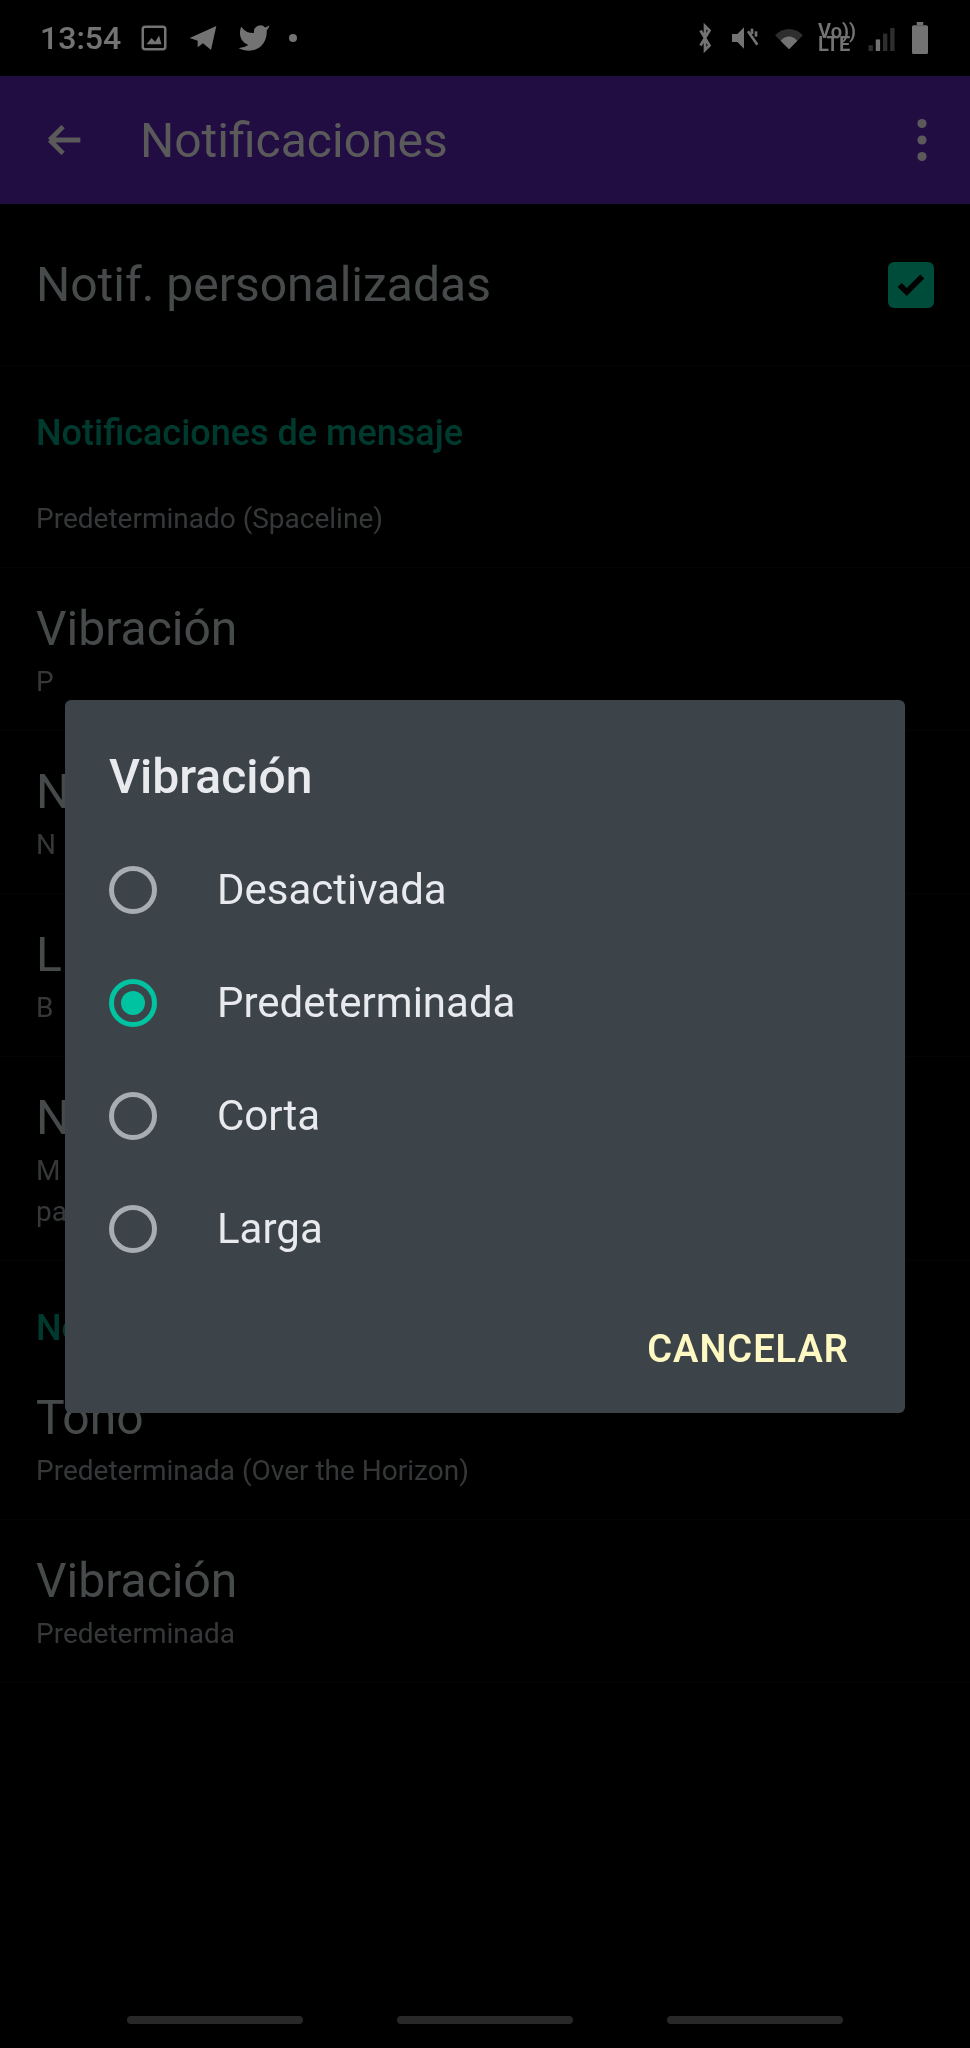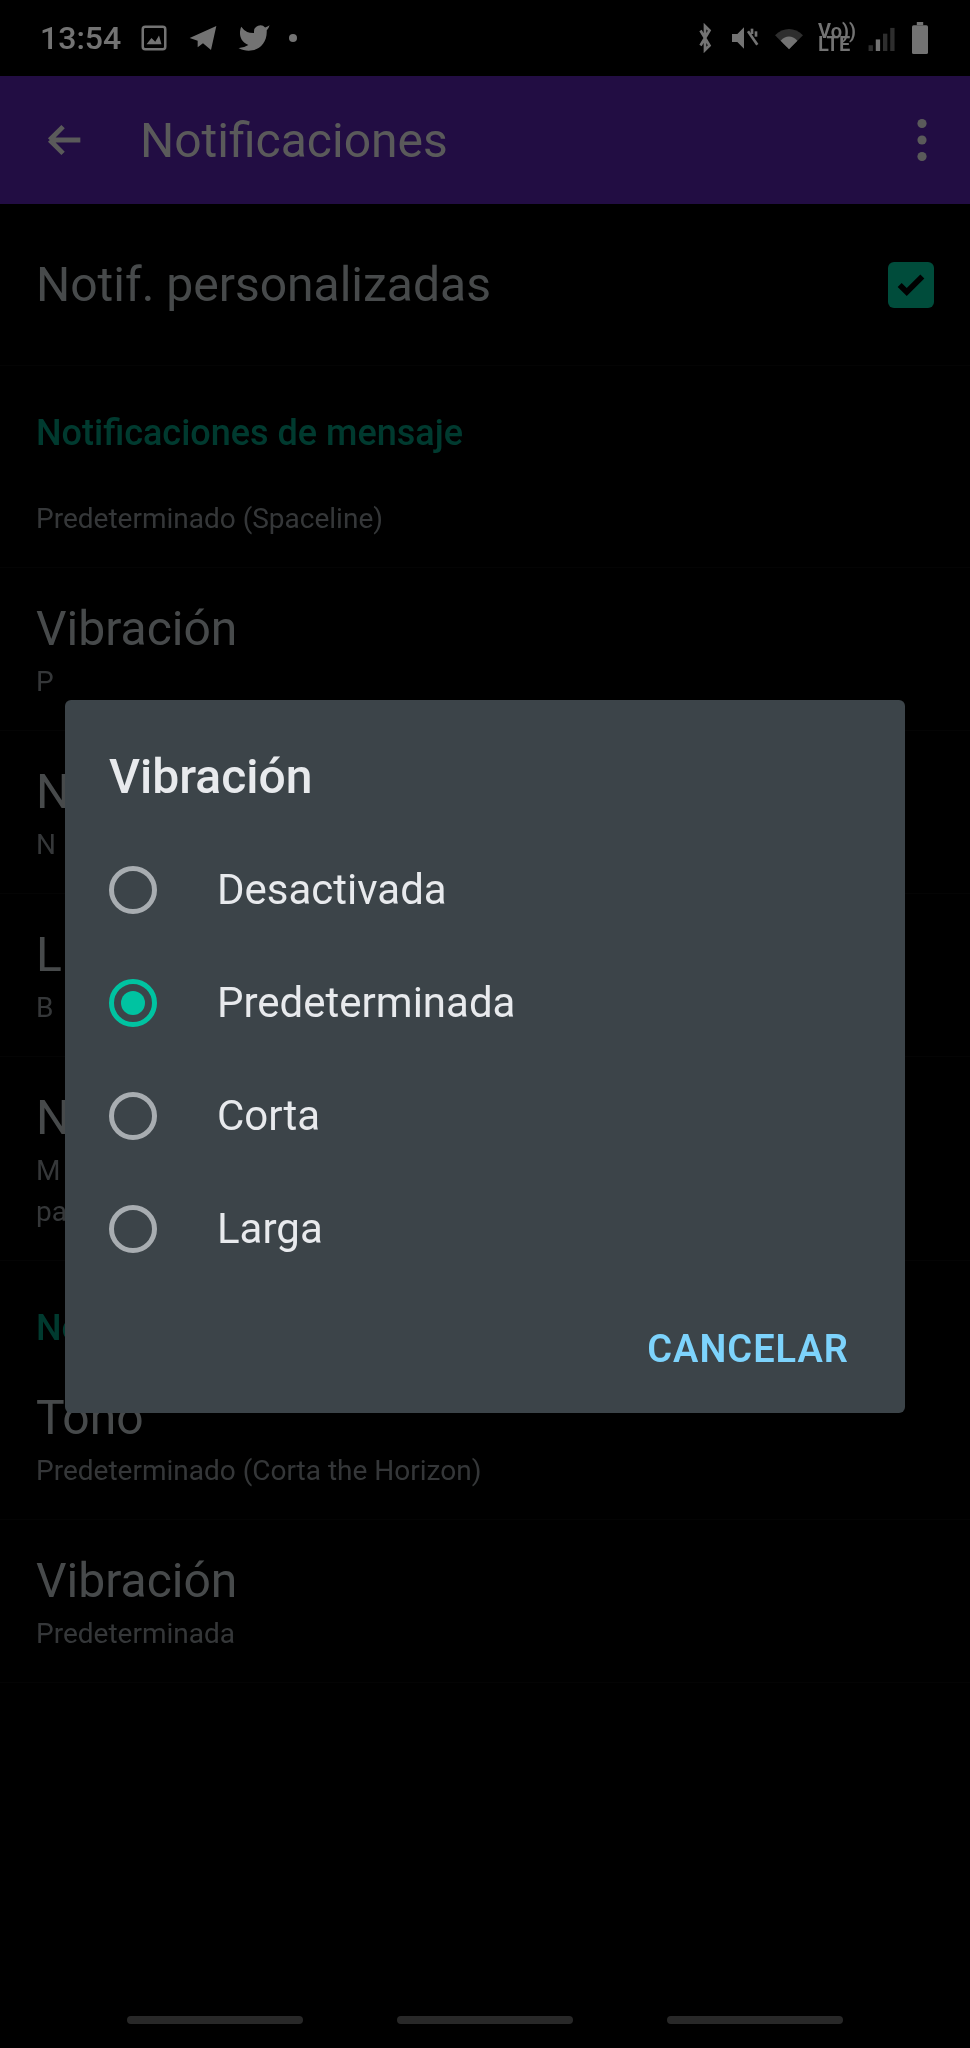--- a/index.html
+++ b/index.html
@@ -158,21 +158,21 @@
       font-weight: 400;
     }
     .dialog-actions {
       display: flex;
       justify-content: flex-end;
       padding: 30px 40px 30px 40px;
     }
     .dialog-button {
       font-size: 38px;
       font-weight: 600;
-      color: #7dd3fc;
+      color: #fef9c3;
       cursor: pointer;
       padding: 12px 16px;
       letter-spacing: 1px;
     }
     .nav-bar {
       position: absolute;
       bottom: 0;
       left: 0;
       right: 0;
       height: 56px;
@@ -301,21 +301,21 @@
   <div class="row">
     <div class="row-title">N</div>
     <div class="row-subtitle">M</div>
     <div class="row-subtitle">pa</div>
   </div>
 
   <div class="section-header">Notificaciones de llamadas</div>
 
   <div class="row">
     <div class="row-title">Tono</div>
-    <div class="row-subtitle">Predeterminado (Corta the Horizon)</div>
+    <div class="row-subtitle">Predeterminada (Over the Horizon)</div>
   </div>
 
   <div class="row">
     <div class="row-title">Vibración</div>
     <div class="row-subtitle">Predeterminada</div>
   </div>
 
 </div>
 
 <div class="dialog">

